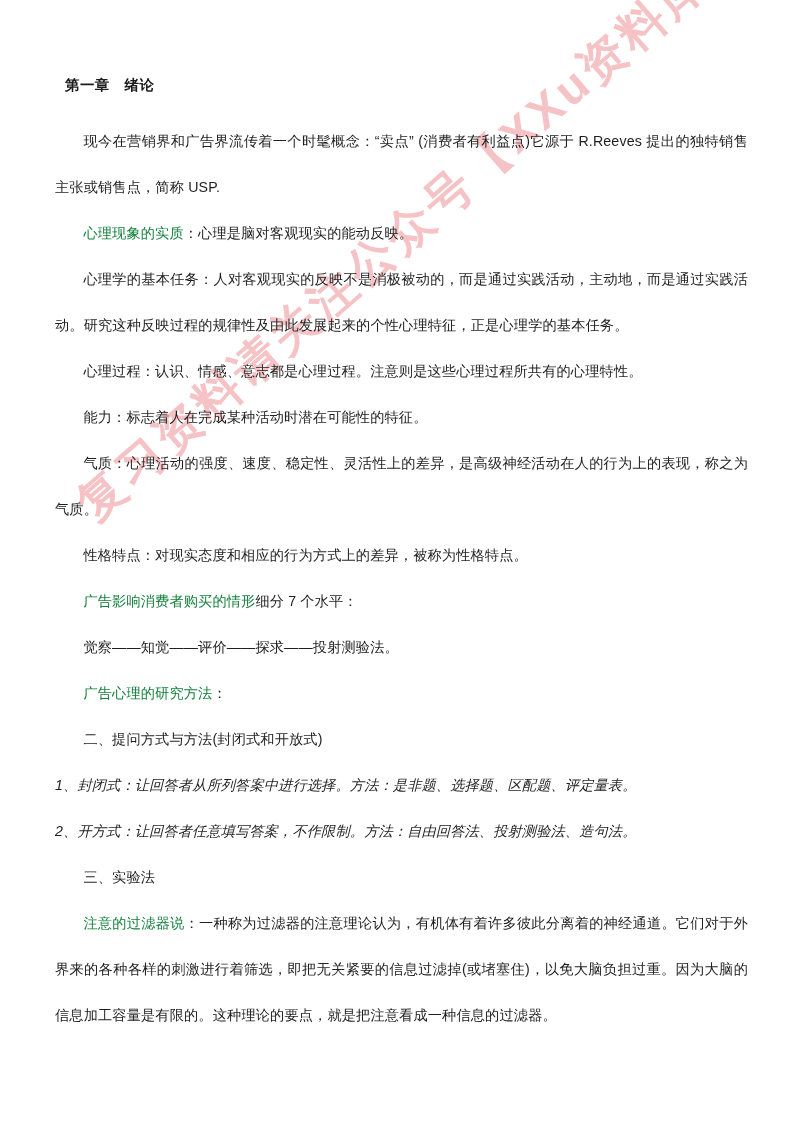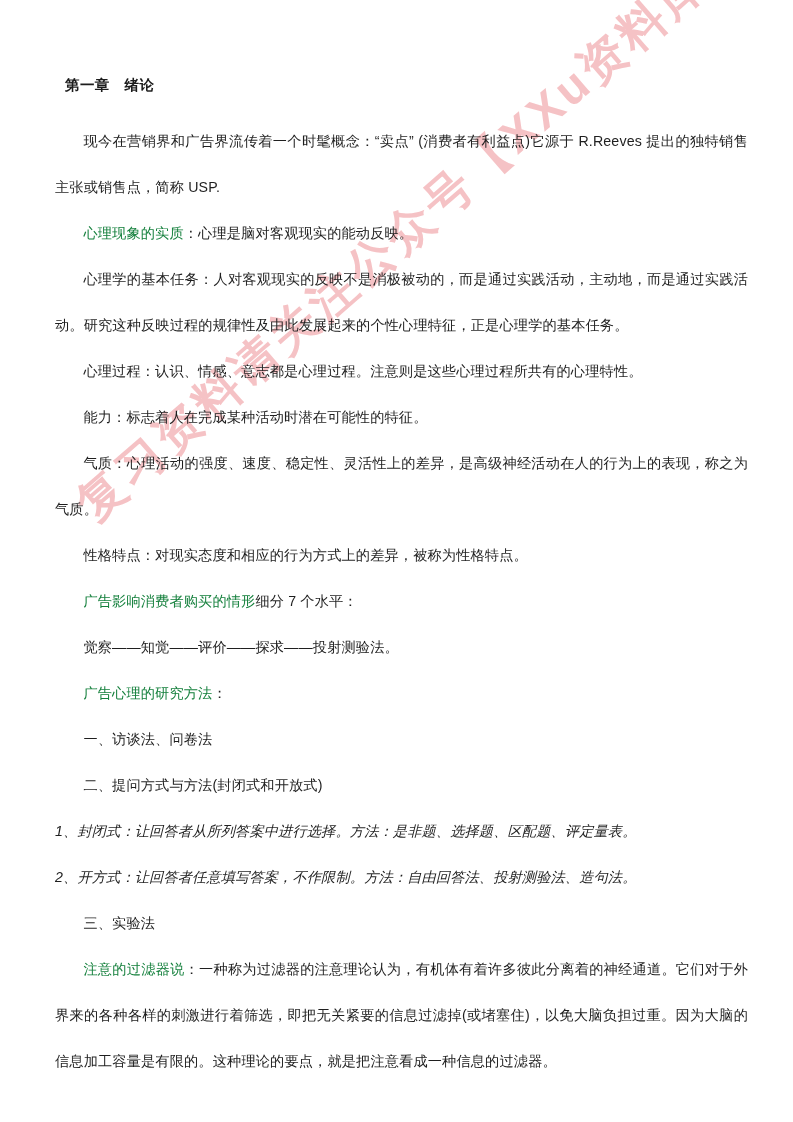--- a/index.html
+++ b/index.html
@@ -111,21 +111,20 @@
     <p class="para indent">气质：心理活动的强度、速度、稳定性、灵活性上的差异，是高级神经活动在人的行为上的表现，称之为气质。</p>
 
     <p class="para indent">性格特点：对现实态度和相应的行为方式上的差异，被称为性格特点。</p>
 
     <p class="para indent"><span class="kw">广告影响消费者购买的情形</span><span>细分 7 个水平：</span></p>
 
     <p class="para indent">觉察——知觉——评价——探求——投射测验法。</p>
 
     <p class="para indent"><span class="kw">广告心理的研究方法</span><span>：</span></p>
 
-    <p class="para indent">一、访谈法、问卷法</p>
 
     <p class="para indent">二、提问方式与方法(封闭式和开放式)</p>
 
     <p class="para noindent">1、封闭式：让回答者从所列答案中进行选择。方法：是非题、选择题、区配题、评定量表。</p>
 
     <p class="para noindent">2、开方式：让回答者任意填写答案，不作限制。方法：自由回答法、投射测验法、造句法。</p>
 
     <p class="para indent">三、实验法</p>
 
 

